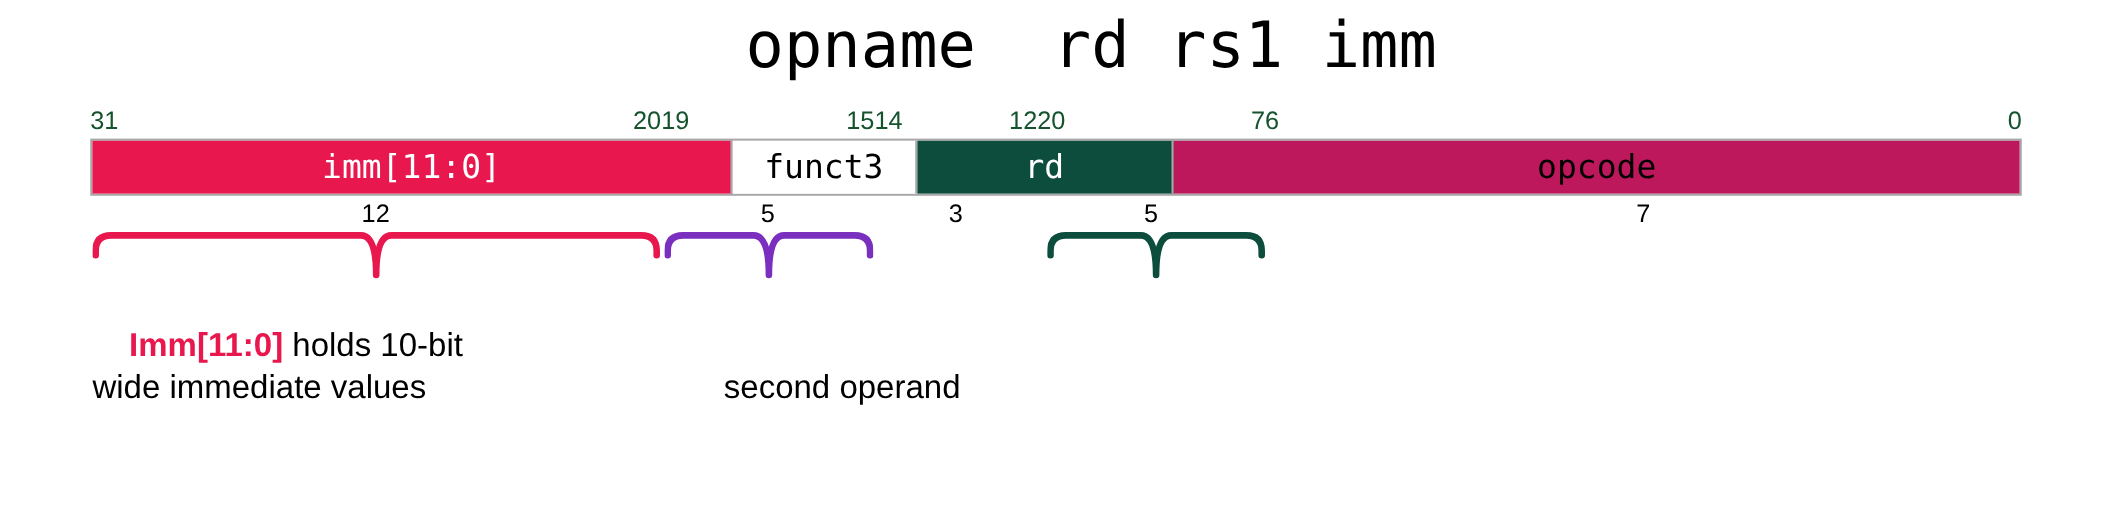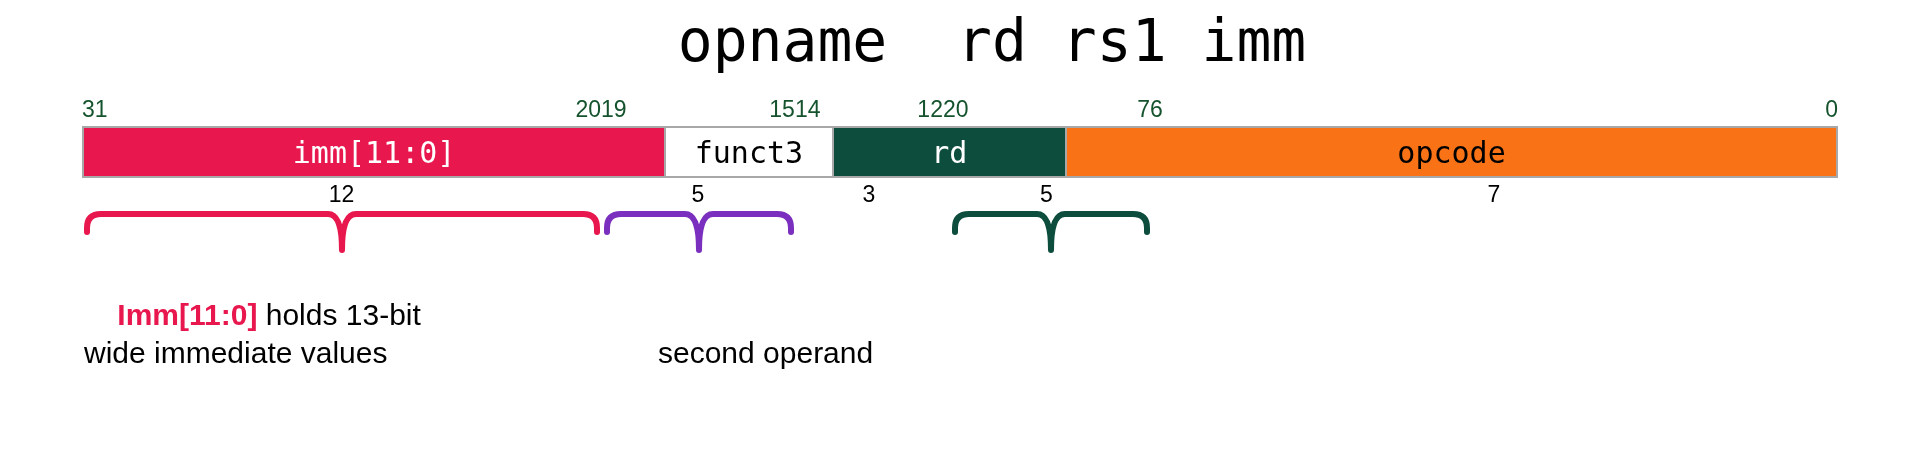--- a/index.html
+++ b/index.html
@@ -157,35 +157,35 @@
   <div class="fieldbar">
       <div class="field imm" style="flex: 29.56 0 0px; background: rgb(232, 23, 78); color: rgb(255, 255, 255);">
         <span>imm[11:0]</span>
       </div>
       <div class="field funct3" style="flex: 8.43 0 0px; background: rgb(255, 255, 255); color: rgb(0, 0, 0);">
         <span>funct3</span>
       </div>
       <div class="field rd" style="flex: 11.79 0 0px; background: rgb(13, 77, 61); color: rgb(255, 255, 255);">
         <span>rd</span>
       </div>
-      <div class="field opcode" style="flex: 39.18 0 0px; background: #f97316; color: rgb(0, 0, 0);">
+      <div class="field opcode" style="flex: 39.18 0 0px; background: #be185d; color: rgb(0, 0, 0);">
         <span>opcode</span>
       </div>
     </div>
 
   <div class="widths">
       <div class="widthcell" style="flex: 29.56 0 0px;">12</div>
       <div class="widthcell" style="flex: 11.04 0 0px;">5</div>
       <div class="widthcell" style="flex: 8.43 0 0px;">3</div>
       <div class="widthcell" style="flex: 11.79 0 0px;">5</div>
       <div class="widthcell" style="flex: 39.18 0 0px;">7</div>
     </div>
 
   <div class="annot annot-imm">
-    <span class="hl-imm">Imm[11:0]</span><span> holds 13-bit
+    <span class="hl-imm">Imm[11:0]</span><span> holds 10-bit
 wide immediate values</span>
   </div>
 
   <div class="annot annot-rs1">
     <span>
 second operand</span>
   </div>
 
 
 <div class="brace" style="left: 84px; width: 516px;">

